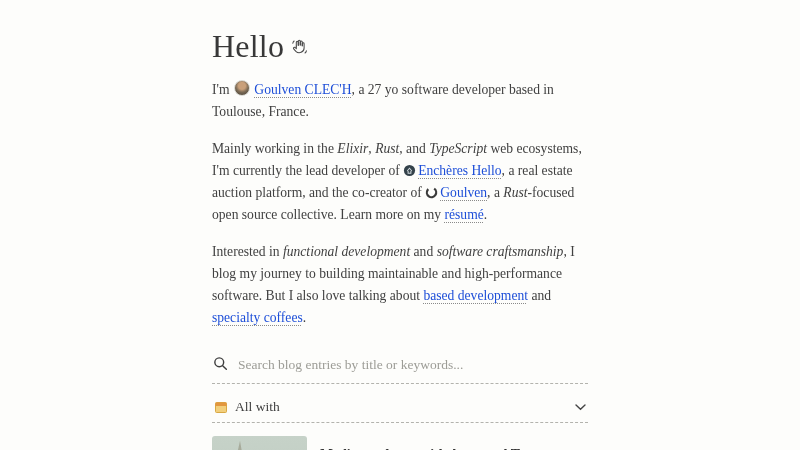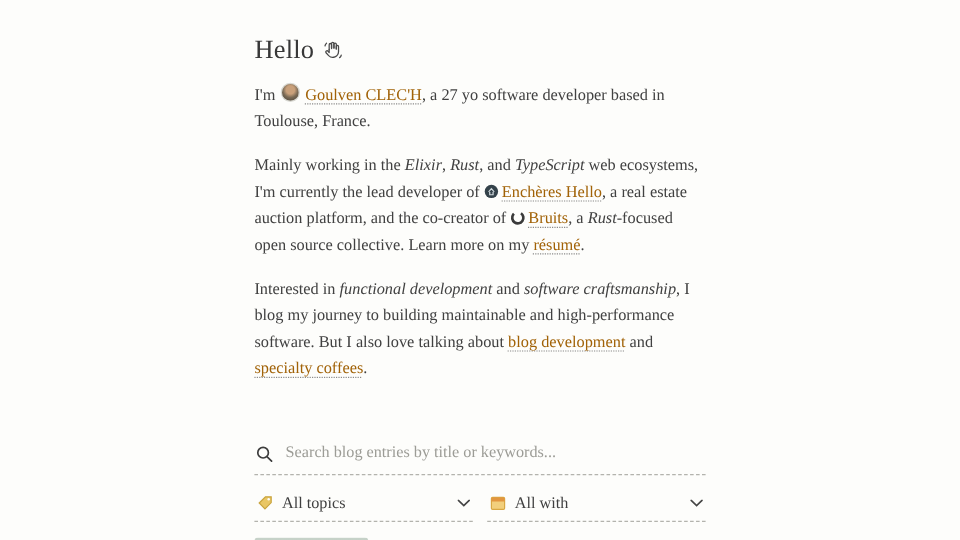--- a/index.html
+++ b/index.html
@@ -6,36 +6,36 @@
   body{
     width:800px;height:450px;overflow:hidden;
     background:#fdfdfb;
     font-family:"Liberation Serif","DejaVu Serif",serif;
     color:#3f3f3f;
     -webkit-font-smoothing:antialiased;
   }
   .container{width:376px;margin:0 auto;padding-top:28px;}
 
   
-  h1{font-size:22px;font-weight:400;color:#383838;margin:0 0 14px;letter-spacing:.2px;display:flex;align-items:center;gap:7px;}
+  h1{font-size:32px;font-weight:400;color:#383838;margin:0 0 14px;letter-spacing:.2px;display:flex;align-items:center;gap:7px;}
   .wave{display:inline-flex;}
 
   
   p.intro{font-size:13.6px;line-height:1.62;margin:0 0 15px;color:#414141;}
-  .ilink{color:#a16207;text-decoration:underline dotted #8a8a8a 1px;text-underline-offset:3px;cursor:pointer;}
+  .ilink{color:#1d4ed8;text-decoration:underline dotted #8a8a8a 1px;text-underline-offset:3px;cursor:pointer;}
   em{font-style:italic;}
   .avatar{
     display:inline-block;width:14px;height:14px;border-radius:50%;vertical-align:-2px;margin:0 1px;
     background:radial-gradient(circle at 50% 35%, #c9a07a 0 30%, #7a6a55 55%, #423c33 100%);
     border:1px solid #d8d8d2;
   }
   .inline-logo{display:inline-flex;vertical-align:-2px;margin-right:2px;}
 
   
-  .search-row{display:flex;align-items:flex-end;gap:8px;margin-top:48px;padding:2px 1px 9px;border-bottom:1px dashed #b3b3ad;}
+  .search-row{display:flex;align-items:flex-start;gap:8px;margin-top:25px;padding:2px 1px 9px;border-bottom:1px dashed #b3b3ad;}
   .search-row svg{flex:none;}
   .search-input{
     border:none;outline:none;background:transparent;width:100%;
     font-family:inherit;font-size:13.5px;color:#555;
   }
   .search-input::placeholder{color:#9c9c96;opacity:1;}
 
   
   .filters{display:flex;gap:12px;margin-top:13px;}
   .select{
@@ -90,48 +90,34 @@
   <p class="intro">I'm <span class="avatar"></span> <a class="ilink">Goulven CLEC'H</a>, a 27 yo software developer based in Toulouse, France.</p>
   <p class="intro">Mainly working in the <em>Elixir</em>, <em>Rust</em>, and <em>TypeScript</em> web ecosystems, I'm currently the lead developer of <span class="inline-logo">
     <svg width="13" height="13" viewBox="0 0 14 14">
           <circle cx="7" cy="7" r="6" fill="#34424a"></circle>
           <path d="M4.5 7.5 L7 4.5 L9.5 7.5 M5.5 7.5 V10 H8.5 V7.5" stroke="#cfd8dc" stroke-width="1.1" fill="none"></path>
         </svg>
   </span><a class="ilink">Enchères Hello</a>, a real estate auction platform, and the co-creator of <span class="inline-logo">
     <svg width="13" height="13" viewBox="0 0 14 14">
           <circle cx="7" cy="7" r="5" fill="none" stroke="#3a3a3a" stroke-width="2.4" stroke-dasharray="24 8" transform="rotate(-55 7 7)"></circle>
         </svg>
-  </span><a class="ilink">Bruits</a>, a <em>Rust</em>-focused open source collective. Learn more on my <a class="ilink">résumé</a>.</p>
-  <p class="intro">Interested in <em>functional development</em> and <em>software craftsmanship</em>, I blog my journey to building maintainable and high-performance software. But I also love talking about <a class="ilink">blog development</a> and <a class="ilink">specialty coffees</a>.</p>
+  </span><a class="ilink">Goulven</a>, a <em>Rust</em>-focused open source collective. Learn more on my <a class="ilink">résumé</a>.</p>
+  <p class="intro">Interested in <em>functional development</em> and <em>software craftsmanship</em>, I blog my journey to building maintainable and high-performance software. But I also love talking about <a class="ilink">based development</a> and <a class="ilink">specialty coffees</a>.</p>
 
   <div class="search-row">
     <span style="display:flex;">
       <svg width="15" height="15" viewBox="0 0 18 18" fill="none" stroke="#3d3d3d" stroke-width="1.7" stroke-linecap="round">
           <circle cx="7.5" cy="7.5" r="5.3"></circle>
           <path d="M11.6 11.6 L16 16"></path>
         </svg>
     </span>
     <input class="search-input" type="text" placeholder="Search blog entries by title or keywords..." style="">
   </div>
 
   <div class="filters">
-    <button class="select">
-      <span style="display:flex;">
-        <svg width="14" height="14" viewBox="0 0 14 14">
-            <path d="M2 7.2 L7.2 2 H12 V6.8 L6.8 12 Z" fill="#e9c664" stroke="#c9a43e" stroke-width="1"></path>
-            <circle cx="9.9" cy="4.1" r="1" fill="#fdfdfb"></circle>
-          </svg>
-      </span>
-      <span>All topics</span>
-      <span class="chev">
-        <svg width="11" height="7" viewBox="0 0 11 7">
-            <path d="M1 1 L5.5 5.3 L10 1" stroke="#454545" stroke-width="1.4" fill="none" stroke-linecap="round"></path>
-          </svg>
-      </span>
-    </button>
     <button class="select">
       <span style="display:flex;">
         <svg width="14" height="14" viewBox="0 0 14 14">
             <rect x="1.5" y="2.5" width="11" height="10" rx="1" fill="#f2cf7c" stroke="#d9a843" stroke-width="1"></rect>
             <path d="M1.5 3.5 a1 1 0 0 1 1-1 h9 a1 1 0 0 1 1 1 V6 H1.5 Z" fill="#e2963f"></path>
           </svg>
       </span>
       <span>All with</span>
       <span class="chev">
         <svg width="11" height="7" viewBox="0 0 11 7">

